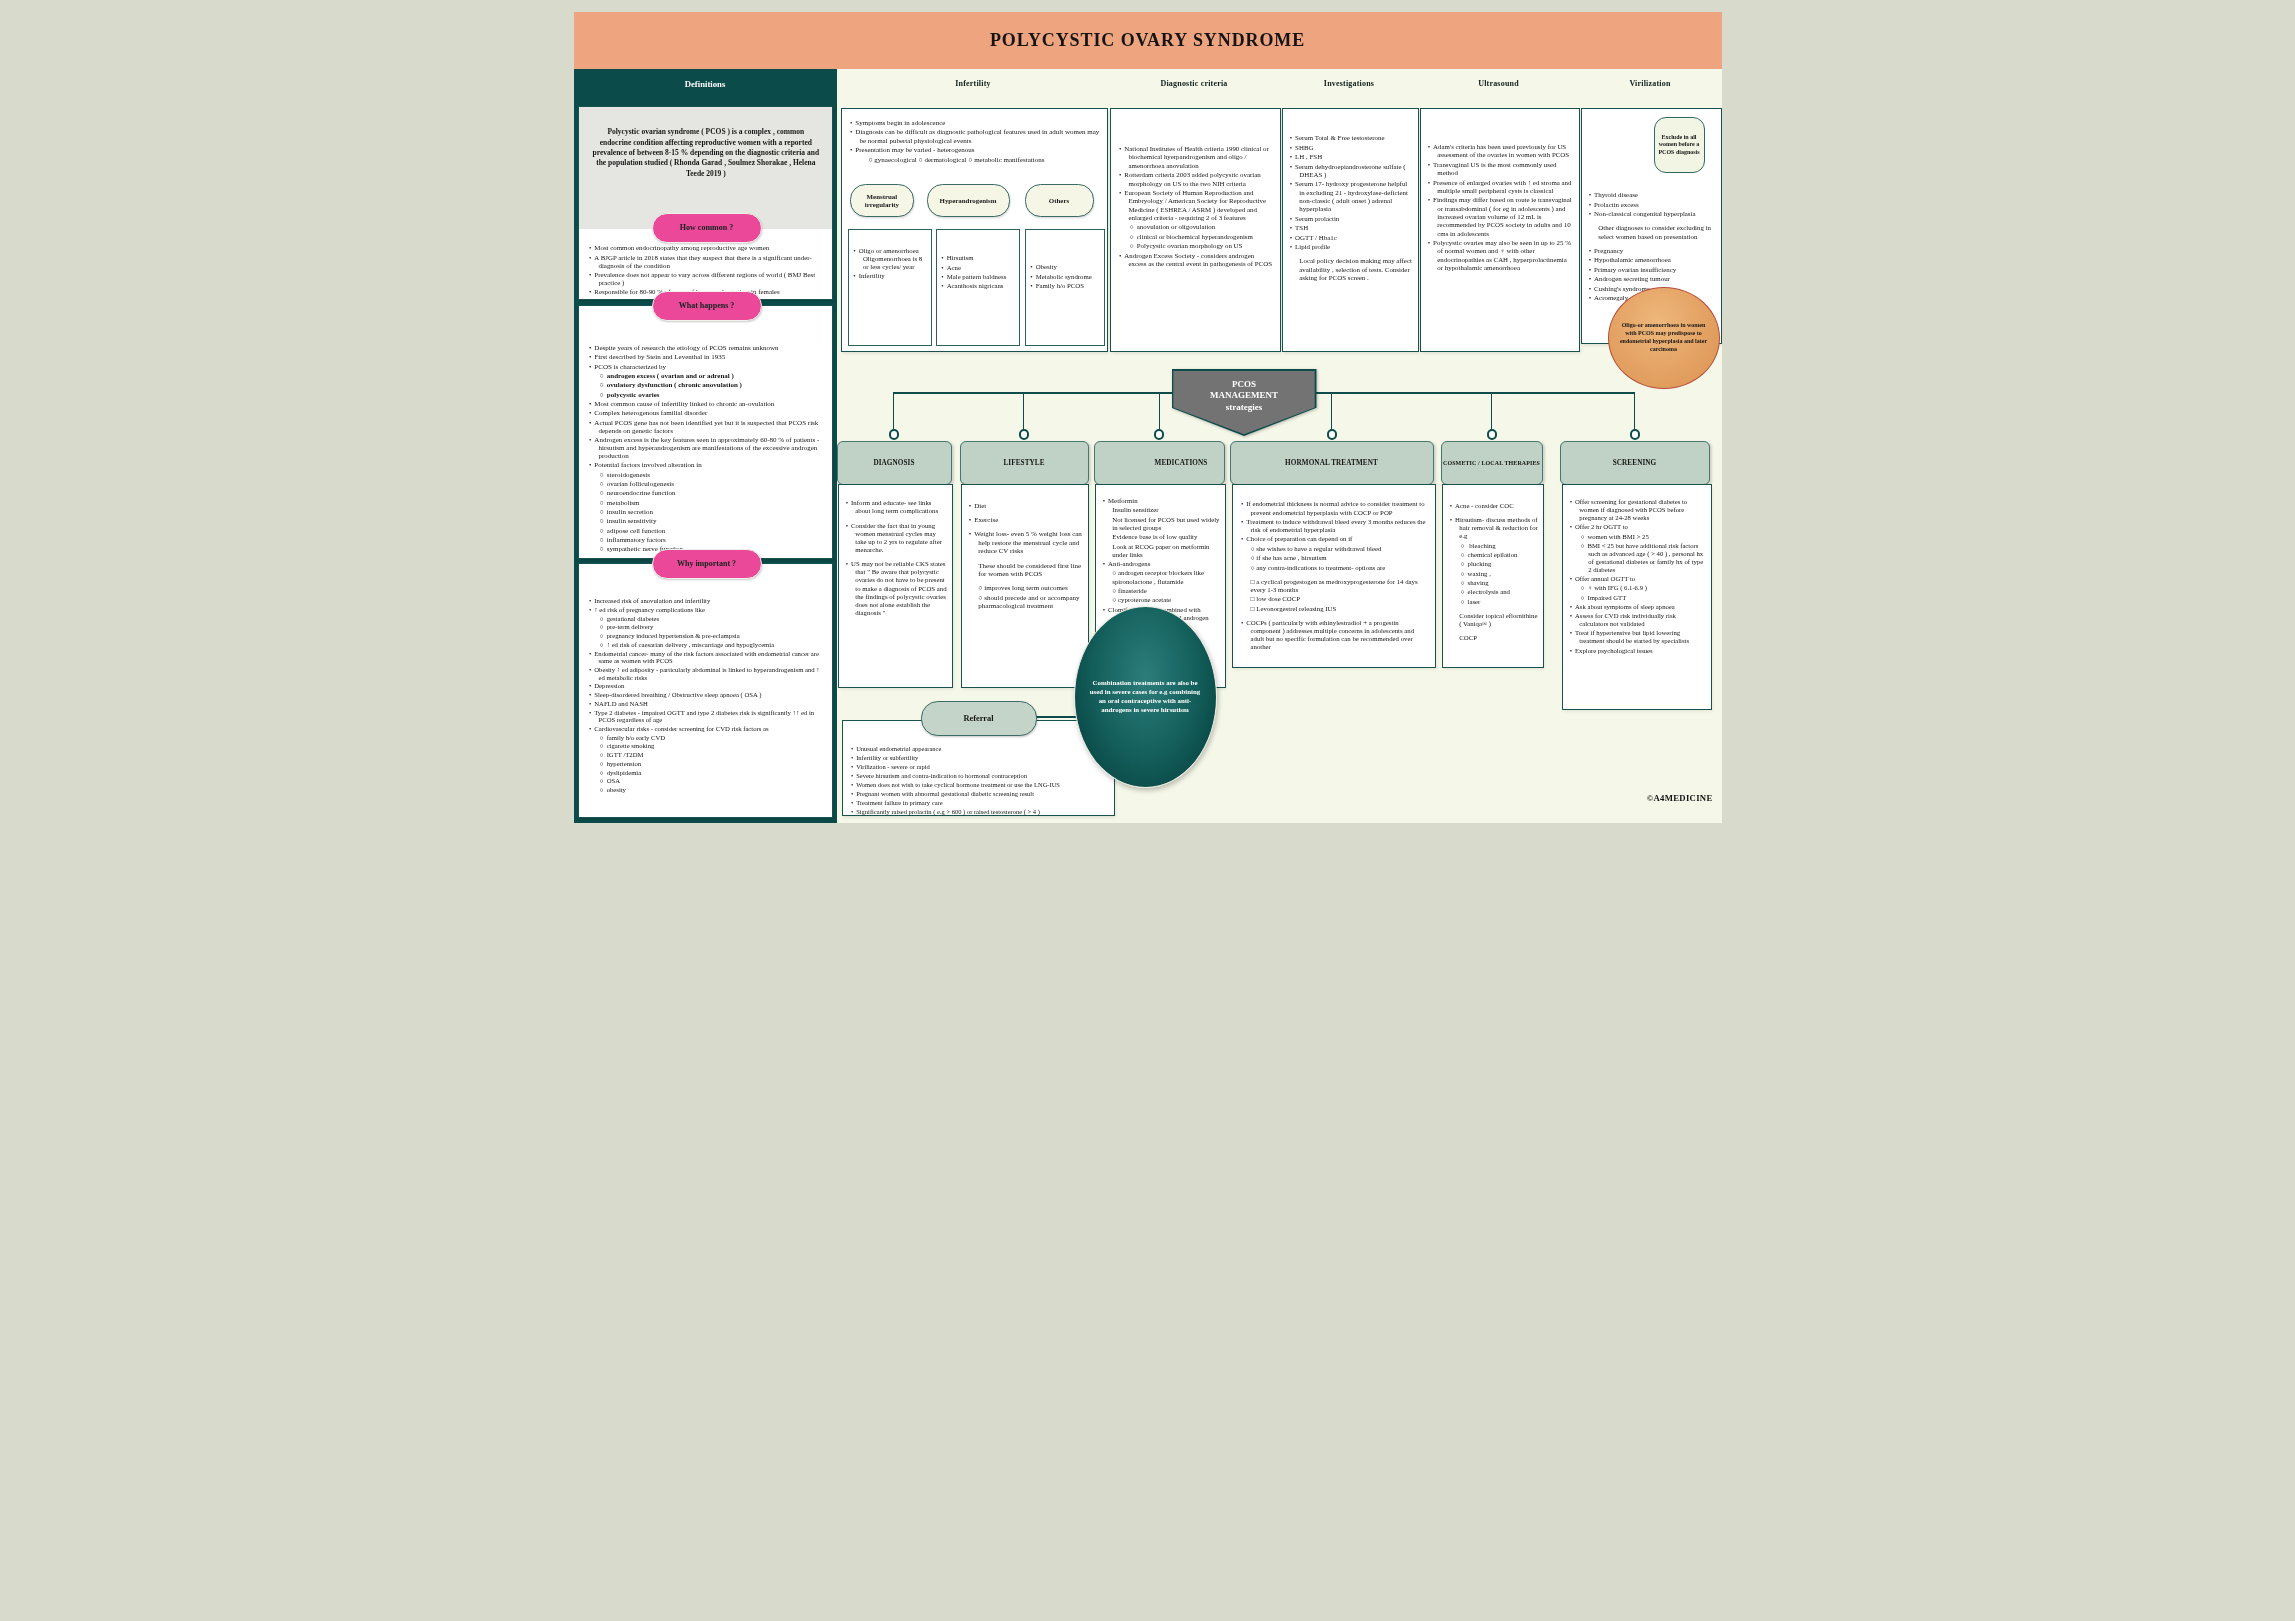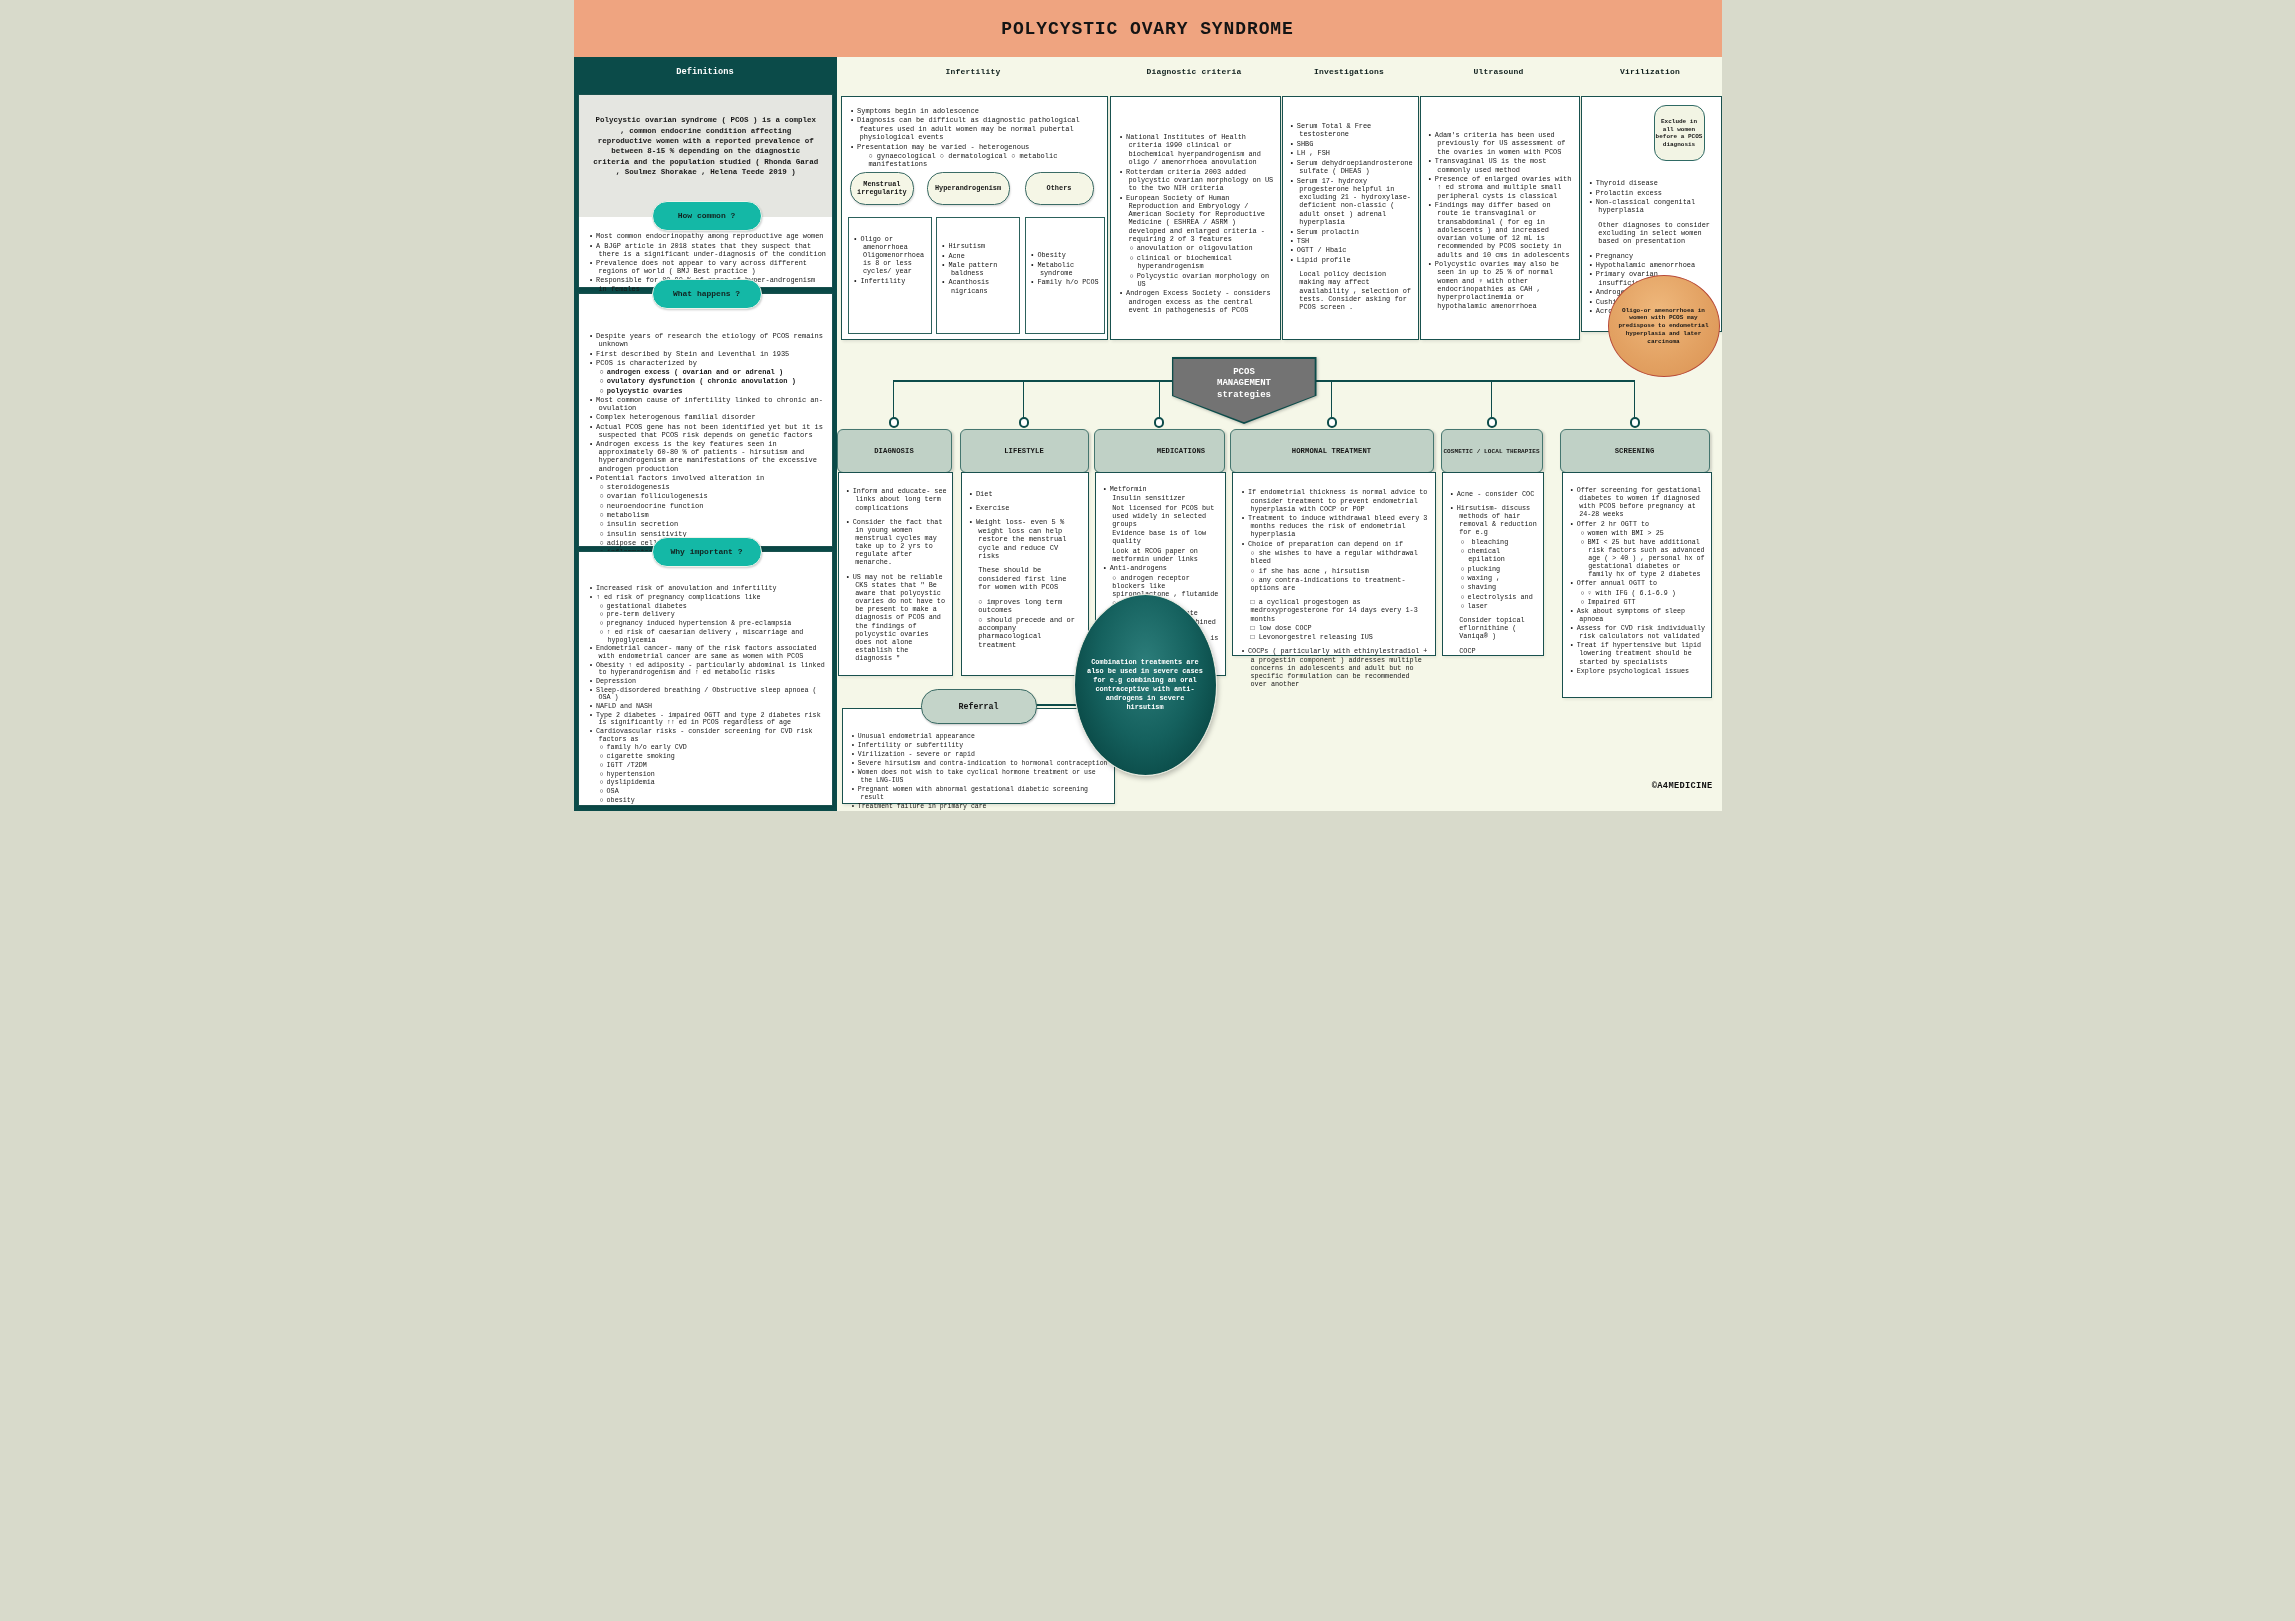--- a/index.html
+++ b/index.html
@@ -1,32 +1,32 @@
 <!DOCTYPE html>
 <html style="font-size:9.6px"><head>
 <meta charset="utf-8">
 <style>
   html,body { margin:0; padding:0; background:#d8dacb; }
   #page {
-    position:relative; width:1148px; height:811px; margin:0 auto;
+    position:relative; width:1148px; height:811px; margin:12px auto;
     background:#f5f7e8; overflow:hidden;
-    font-family:Liberation Mono, monospace; color:#161616;
+    font-family:Liberation Serif, serif; color:#161616;
   }
   .abs { position:absolute; }
   
   .header { left:0; top:0; width:1148px; height:57px; background:#efa480; display:flex; align-items:center; justify-content:center; }
   .title { font-size:18px; font-weight:bold; letter-spacing:0.9px; color:#141414; }
   
   .lpanel { left:0; top:57px; width:263px; height:754px; background:#0b4b49; }
   .lhead { left:0; top:67px; width:263px; text-align:center; color:#fff; font-weight:bold; font-size:8.7px; }
   .colhead { top:67px; text-align:center; font-weight:bold; font-size:8px; color:#10201e; letter-spacing:0.2px; }
   .wbox { position:absolute; background:#fff; border:0.6px solid #19514e; box-shadow:1.2px 1.8px 3px rgba(0,0,0,.10); }
   .graybox { position:absolute; left:0; top:0; width:100%; height:122px; background:#e5e6e1; }
   .deftext { position:absolute; left:0; top:0; width:100%; height:122px; box-sizing:border-box; padding:20.3px 12px 0; text-align:center; font-weight:bold; font-size:7.5px; line-height:1.38; }
-  .pill { position:absolute; background:#14b8a6; border:1.2px solid #eef2ea; border-radius:16.7px; display:flex; align-items:center; justify-content:center; font-weight:bold; font-size:8px; color:#12221f; box-shadow:0.6px 1.2px 1.8px rgba(0,0,0,.18); z-index:6; }
+  .pill { position:absolute; background:#ec4899; border:1.2px solid #eef2ea; border-radius:16.7px; display:flex; align-items:center; justify-content:center; font-weight:bold; font-size:8px; color:#12221f; box-shadow:0.6px 1.2px 1.8px rgba(0,0,0,.18); z-index:6; }
   .ppill { position:absolute; background:#f5f6e6; border:0.6px solid #3a6b65; border-radius:15.5px; display:flex; align-items:center; justify-content:center; text-align:center; font-weight:bold; font-size:6.9px; line-height:1.15; box-shadow:0.6px 1.2px 1.8px rgba(0,0,0,.15); }
   .subbox { position:absolute; background:#fff; border:0.6px solid #2c615c; }
   
   .list { position:absolute; }
   .row { padding-left:9.6px; text-indent:-9.6px; margin:1.2px 0; }
   .row.i1 { padding-left:18.5px; text-indent:-7.8px; }
   .row.cont { text-indent:0; }
   .row.bold { font-weight:bold; }
   .row.gap { margin-top:6px; }
   .mk { margin-right:3px; }

